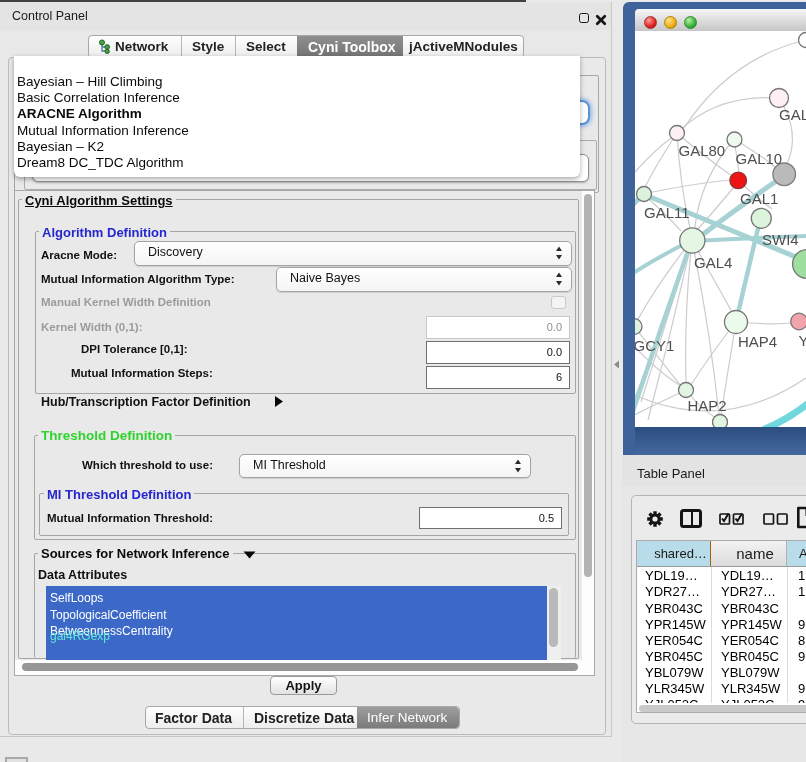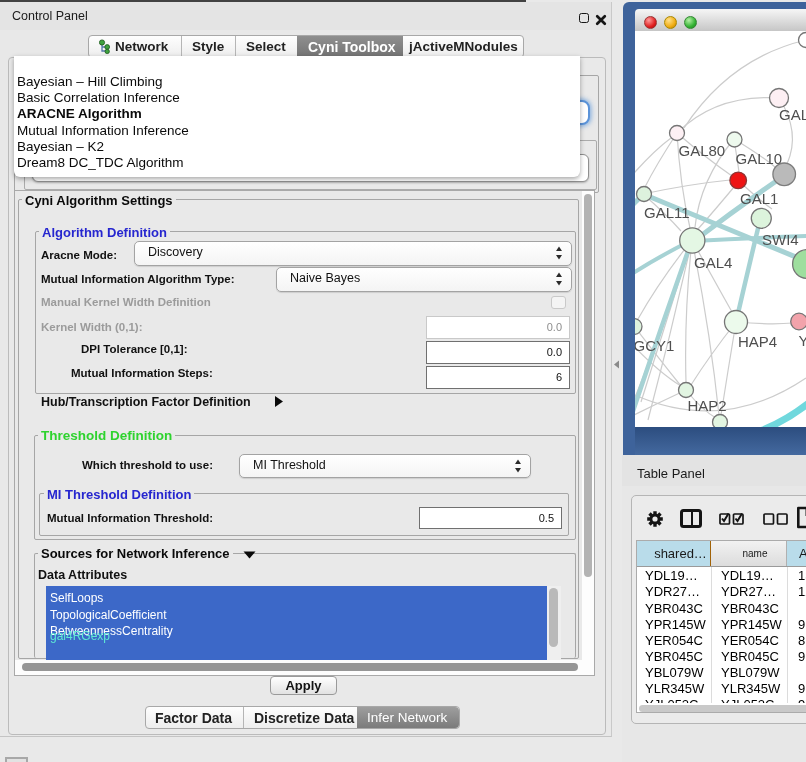--- a/index.html
+++ b/index.html
@@ -57,21 +57,21 @@
     <div class="abs" id="mainpanel" style="left:8px;top:55px;width:596px;height:676px;background:#e9e9e9;border:1px solid #bbbbbb;border-radius:4px;"></div>
 
     <div class="grp" style="left:14px;top:73px;width:583px;height:116px;"></div>
     <div class="abs" style="left:166px;top:98px;width:420px;height:21px;background:#fff;border:2.5px solid #5b93d8;border-radius:8px;box-shadow:0 0 4px 1.5px rgba(100,155,220,.7);"></div>
     <div class="abs" style="left:24px;top:138px;width:571px;height:48px;border:1px solid #ababab;border-radius:2px;"></div>
     <div class="abs" style="left:32px;top:152px;width:555px;height:26px;background:#fff;border:1px solid #8f8f8f;border-radius:6px;box-shadow:0 1px 2px rgba(0,0,0,.25);"></div>
 
     <div class="abs" id="spanel" style="left:14px;top:188px;width:581px;height:486px;background:#e9e9e9;border:1px solid #a9a9a9;box-sizing:border-box;">
 
       <div class="grp" style="left:3px;top:8px;width:559px;height:458px;"></div>
-      <div class="leg" style="left:7px;top:2px;color:#0a0a0a;">Cyni Algorithm Settings</div>
+      <div class="leg" style="left:7px;top:2px;color:#0a0a0a;text-decoration:underline;">Cyni Algorithm Settings</div>
 
       <div class="grp" style="left:20px;top:40px;width:539px;height:161px;"></div>
       <div class="leg" style="left:24px;top:34px;color:#2626cf;">Algorithm Definition</div>
       <div class="lbl" style="left:26px;top:58px;">Aracne Mode:</div>
       <div class="combo" style="left:119px;top:50px;width:436px;height:23px;">
         <div class="ct">Discovery</div>
         <svg class="spin" viewBox="0 0 8 14">
             <path d="M4 0.5 L7 5 L1 5 Z" fill="#2b2b2b"></path>
             <path d="M4 13.5 L7 9 L1 9 Z" fill="#2b2b2b"></path>
           </svg>
@@ -260,21 +260,21 @@
           <rect x="14.5" y="2" width="9.5" height="10" rx="1"></rect>
         </g>
       </svg>
       <svg class="abs" style="left:164px;top:10px;" width="20" height="23" viewBox="0 0 20 23">
           <path d="M2.3 2 L11 2 L17.5 8.5 L17.5 21 L2.3 21 Z" fill="none" stroke="#141414" stroke-width="2.6" stroke-linejoin="round"></path>
           <path d="M10.5 2 L10.5 9 L17.5 9" fill="none" stroke="#141414" stroke-width="2"></path>
         </svg>
 
       <div class="abs" style="left:4px;top:44px;width:176px;height:173px;background:#ffffff;border:1px solid #ababab;box-sizing:border-box;overflow:hidden;">
         <div class="abs" style="left:0;top:0;width:74px;height:25px;background:#b9dcea;border-right:1px solid #a16207;box-sizing:border-box;text-align:center;text-indent:14px;font-size:13px;color:#1a1a1a;line-height:25px;">shared…</div>
-        <div class="abs" style="left:74px;top:0;width:76px;height:25px;background:linear-gradient(#f2f2f2,#dcdcdc);border-right:1px solid #b0b0b0;box-sizing:border-box;text-align:center;text-indent:13px;font-size:10px;color:#1a1a1a;line-height:25px;">name</div>
+        <div class="abs" style="left:74px;top:0;width:76px;height:25px;background:linear-gradient(#f2f2f2,#dcdcdc);border-right:1px solid #b0b0b0;box-sizing:border-box;text-align:center;text-indent:13px;font-size:15px;color:#1a1a1a;line-height:25px;">name</div>
         <div class="abs" style="left:150px;top:0;width:26px;height:25px;background:#b9dcea;font-size:13px;color:#1a1a1a;line-height:25px;padding-left:12px;box-sizing:border-box;">A</div>
         <div class="abs" style="left:0;top:25px;width:176px;height:1px;background:#9a9a9a;"></div>
         <div class="abs" style="left:74px;top:26px;width:1px;height:136px;background:#dcdcdc;"></div>
         <div class="abs" style="left:150px;top:26px;width:1px;height:136px;background:#dcdcdc;"></div>
         <div class="tr" style="left:8px;top:27px;">YDL19…</div>
           <div class="tr" style="left:84px;top:27px;">YDL19…</div>
           <div class="tr" style="left:161px;top:27px;">13</div>
         <div class="tr" style="left:8px;top:43px;">YDR27…</div>
           <div class="tr" style="left:84px;top:43px;">YDR27…</div>
           <div class="tr" style="left:161px;top:43px;">12</div>

